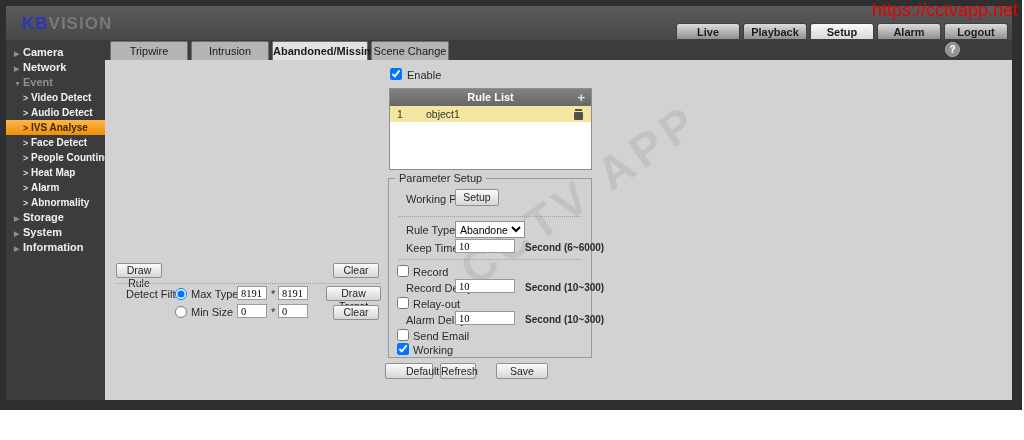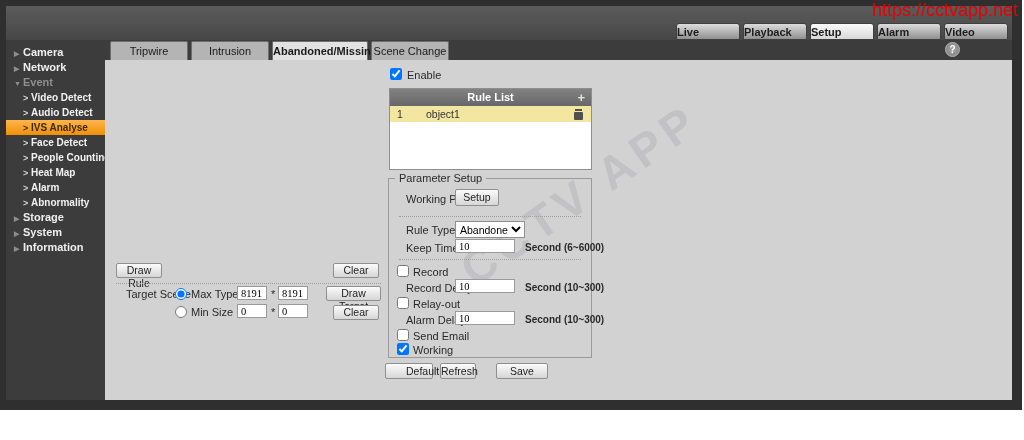--- a/index.html
+++ b/index.html
@@ -9,21 +9,21 @@
   
   .frame { position:absolute; left:0; top:0; width:1022px; height:410px; background:#2f2f2f; }
 
   
   .header { position:absolute; left:6px; top:6px; width:1006px; height:34px;
             background:linear-gradient(#5b5b5b,#474747); }
   .logo { position:absolute; left:16px; top:8px; font-size:17px; font-weight:bold; letter-spacing:1px; }
   .logo .kb { color:#2a35c0; }
   .logo .vision { color:#787878; }
   .nav { position:absolute; right:4px; bottom:0; display:flex; gap:3px; }
-  .nav-btn { width:64px; height:17px; line-height:16px; font-size:11px; font-weight:bold;
+  .nav-btn { width:64px; height:17px; line-height:16px; text-align:center; font-size:11px; font-weight:bold;
              color:#1c1c1c; background:linear-gradient(#dcdcdc,#909090); border:1px solid #3f3f3f;
              border-radius:3px 3px 0 0; cursor:pointer; }
   .nav-btn.active { background:linear-gradient(#fafafa,#d8d8d8); }
 
   
   .tabstrip { position:absolute; left:6px; top:40px; width:1006px; height:20px; background:#3c3c3c; }
   .tabs { position:absolute; left:104px; bottom:0; display:flex; gap:3px; }
   .tab { width:78px; height:19px; line-height:19px; text-align:center; font-size:11px; color:#1a1a1a;
          background:#b4b4b4; border:1px solid #6e6e6e; border-bottom:none; border-radius:2px 2px 0 0; cursor:pointer; }
   .tab.wide { width:96px; }
@@ -107,26 +107,29 @@
 
   .footer-btn { height:16px; font-size:10.5px; line-height:14px; }
 </style>
 </head>
 <body>
 
 <div class="stage">
   <div class="frame">
 
     <div class="header">
+      <div class="logo">
+        <span class="kb">KB</span><span class="vision">VISION</span>
+      </div>
       <div class="nav">
         <div class="nav-btn">Live</div>
         <div class="nav-btn">Playback</div>
         <div class="nav-btn active">Setup</div>
         <div class="nav-btn">Alarm</div>
-        <div class="nav-btn">Video</div>
+        <div class="nav-btn">Logout</div>
       </div>
     </div>
 
     <div class="tabstrip">
       <div class="tabs">
         <div class="tab">Tripwire</div>
         <div class="tab">Intrusion</div>
         <div class="tab wide active">Abandoned/Missing</div>
         <div class="tab">Scene Change</div>
       </div>
@@ -151,21 +154,21 @@
     </div>
 
     <div class="content">
       <div class="wm-diag">CCTV APP</div>
 
 
       <div class="btn" style="left:11px;top:203px;width:46px;">Draw Rule</div>
       <div class="btn" style="left:228px;top:203px;width:46px;">Clear</div>
       <div class="sep" style="left:11px;top:223px;width:265px;"></div>
 
-      <div class="txt" style="left:21px;top:228px;">Target Scene</div>
+      <div class="txt" style="left:21px;top:228px;">Detect Filter</div>
       <input type="radio" name="tf" style="left: 70px; top: 228px;" checked="">
       <div class="txt" style="left:86px;top:228px;">Max Type</div>
       <input type="text" style="left: 132px; top: 226px; width: 30px;" value="8191">
       <div class="txt" style="left:166px;top:228px;">*</div>
       <input type="text" style="left: 173px; top: 226px; width: 30px;" value="8191">
       <div class="btn" style="left:221px;top:226px;width:55px;">Draw Target</div>
 
       <input type="radio" name="tf" style="left: 70px; top: 246px;">
       <div class="txt" style="left:86px;top:246px;">Min Size</div>
       <input type="text" style="left: 132px; top: 244px; width: 30px;" value="0">

